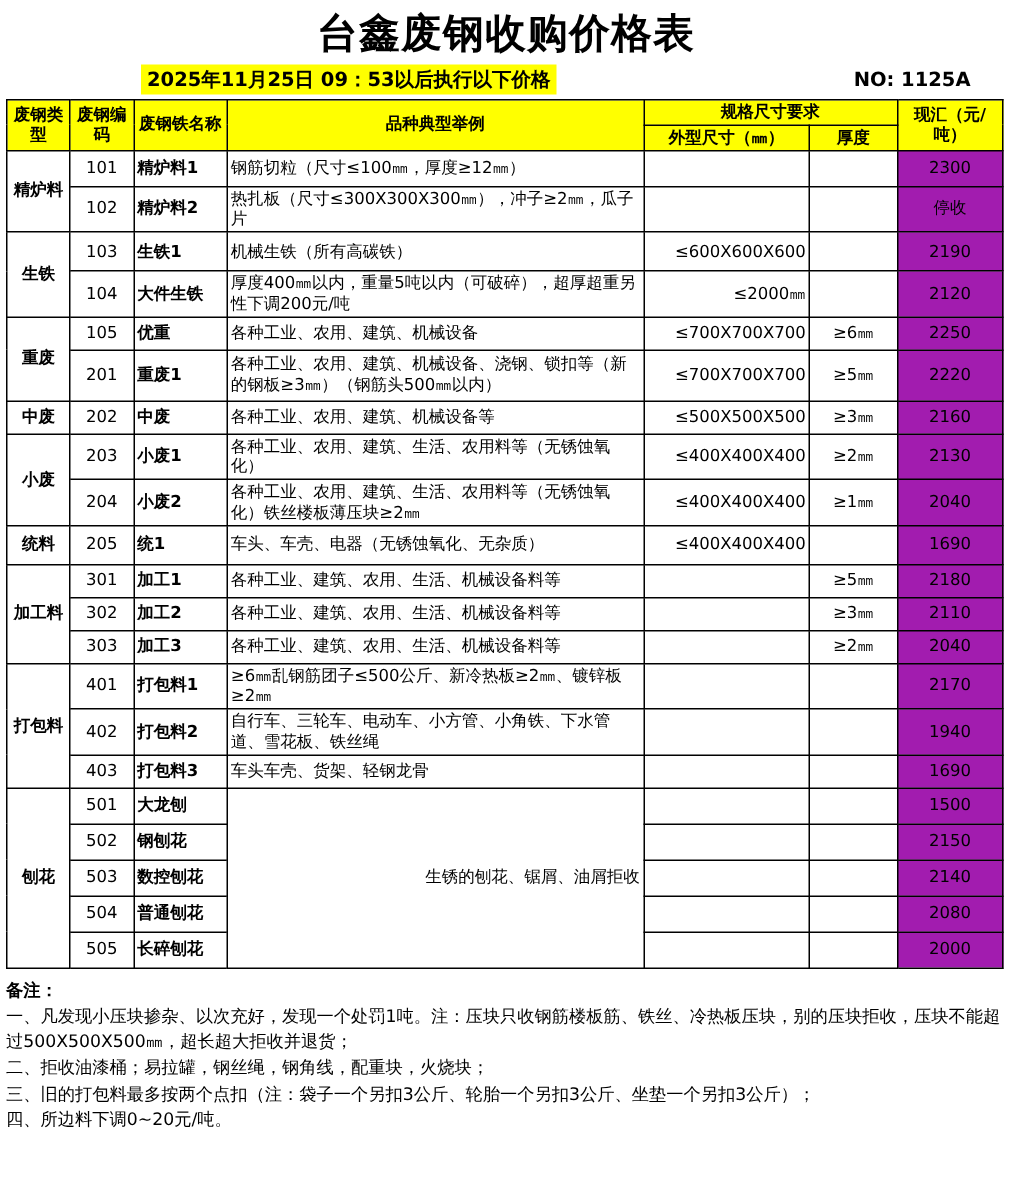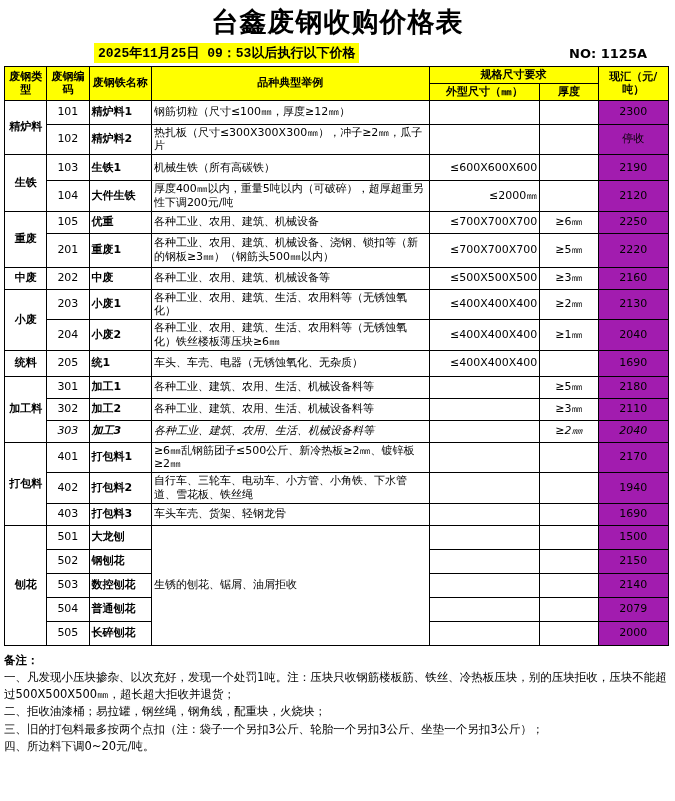--- a/index.html
+++ b/index.html
@@ -27,21 +27,20 @@
     display: flex;
     align-items: center;
     font-size: 13px;
     font-weight: bold;
     padding: 0 6px 3px 6px;
   }
   .subbar .datebox {
     background: #ffff00;
     padding: 1px 4px;
     margin-left: 88px;
-    font-family: Liberation Mono, monospace;
   }
   .subbar .nobox {
     margin-left: auto;
     margin-right: 22px;
   }
   table.main {
     border-collapse: collapse;
     width: 665px;
     margin: 0 4px;
     table-layout: fixed;
@@ -184,21 +183,21 @@
           <td class="code">203</td>
           <td class="name">小废1</td>
           <td class="exam">各种工业、农用、建筑、生活、农用料等（无锈蚀氧化）</td>
           <td class="spec">≤400X400X400</td>
           <td class="thick">≥2㎜</td>
           <td class="price">2130</td>
         </tr>
         <tr style="height: 30px;">
           <td class="code">204</td>
           <td class="name">小废2</td>
-          <td class="exam">各种工业、农用、建筑、生活、农用料等（无锈蚀氧化）铁丝楼板薄压块≥6㎜</td>
+          <td class="exam">各种工业、农用、建筑、生活、农用料等（无锈蚀氧化）铁丝楼板薄压块≥2㎜</td>
           <td class="spec">≤400X400X400</td>
           <td class="thick">≥1㎜</td>
           <td class="price">2040</td>
         </tr>
         <tr style="height: 26px;">
           <td class="cat" rowspan="1">统料</td>
           <td class="code">205</td>
           <td class="name">统1</td>
           <td class="exam">车头、车壳、电器（无锈蚀氧化、无杂质）</td>
           <td class="spec">≤400X400X400</td>
@@ -215,21 +214,21 @@
           <td class="price">2180</td>
         </tr>
         <tr style="height: 22px;">
           <td class="code">302</td>
           <td class="name">加工2</td>
           <td class="exam">各种工业、建筑、农用、生活、机械设备料等</td>
           <td class="spec"></td>
           <td class="thick">≥3㎜</td>
           <td class="price">2110</td>
         </tr>
-        <tr style="height: 22px; font-style: italic;">
+        <tr style="height: 22px;">
           <td class="code">303</td>
           <td class="name">加工3</td>
           <td class="exam">各种工业、建筑、农用、生活、机械设备料等</td>
           <td class="spec"></td>
           <td class="thick">≥2㎜</td>
           <td class="price">2040</td>
         </tr>
         <tr style="height: 22px;">
           <td class="cat" rowspan="3">打包料</td>
           <td class="code">401</td>
@@ -252,21 +251,21 @@
           <td class="name">打包料3</td>
           <td class="exam">车头车壳、货架、轻钢龙骨</td>
           <td class="spec"></td>
           <td class="thick"></td>
           <td class="price">1690</td>
         </tr>
         <tr style="height: 24px;">
           <td class="cat" rowspan="5">刨花</td>
           <td class="code">501</td>
           <td class="name">大龙刨</td>
-          <td class="exam c" rowspan="5" style="text-align: left;">生锈的刨花、锯屑、油屑拒收</td>
+          <td class="exam c" rowspan="5" style="text-align: right;">生锈的刨花、锯屑、油屑拒收</td>
           <td class="spec"></td>
           <td class="thick"></td>
           <td class="price">1500</td>
         </tr>
         <tr style="height: 24px;">
           <td class="code">502</td>
           <td class="name">钢刨花</td>
           <td class="spec"></td>
           <td class="thick"></td>
           <td class="price">2150</td>
@@ -276,21 +275,21 @@
           <td class="name">数控刨花</td>
           <td class="spec"></td>
           <td class="thick"></td>
           <td class="price">2140</td>
         </tr>
         <tr style="height: 24px;">
           <td class="code">504</td>
           <td class="name">普通刨花</td>
           <td class="spec"></td>
           <td class="thick"></td>
-          <td class="price">2079</td>
+          <td class="price">2080</td>
         </tr>
         <tr style="height: 24px; padding-left: 47px;">
           <td class="code">505</td>
           <td class="name">长碎刨花</td>
           <td class="spec"></td>
           <td class="thick"></td>
           <td class="price">2000</td>
         </tr>
       </tbody>
   </table>

